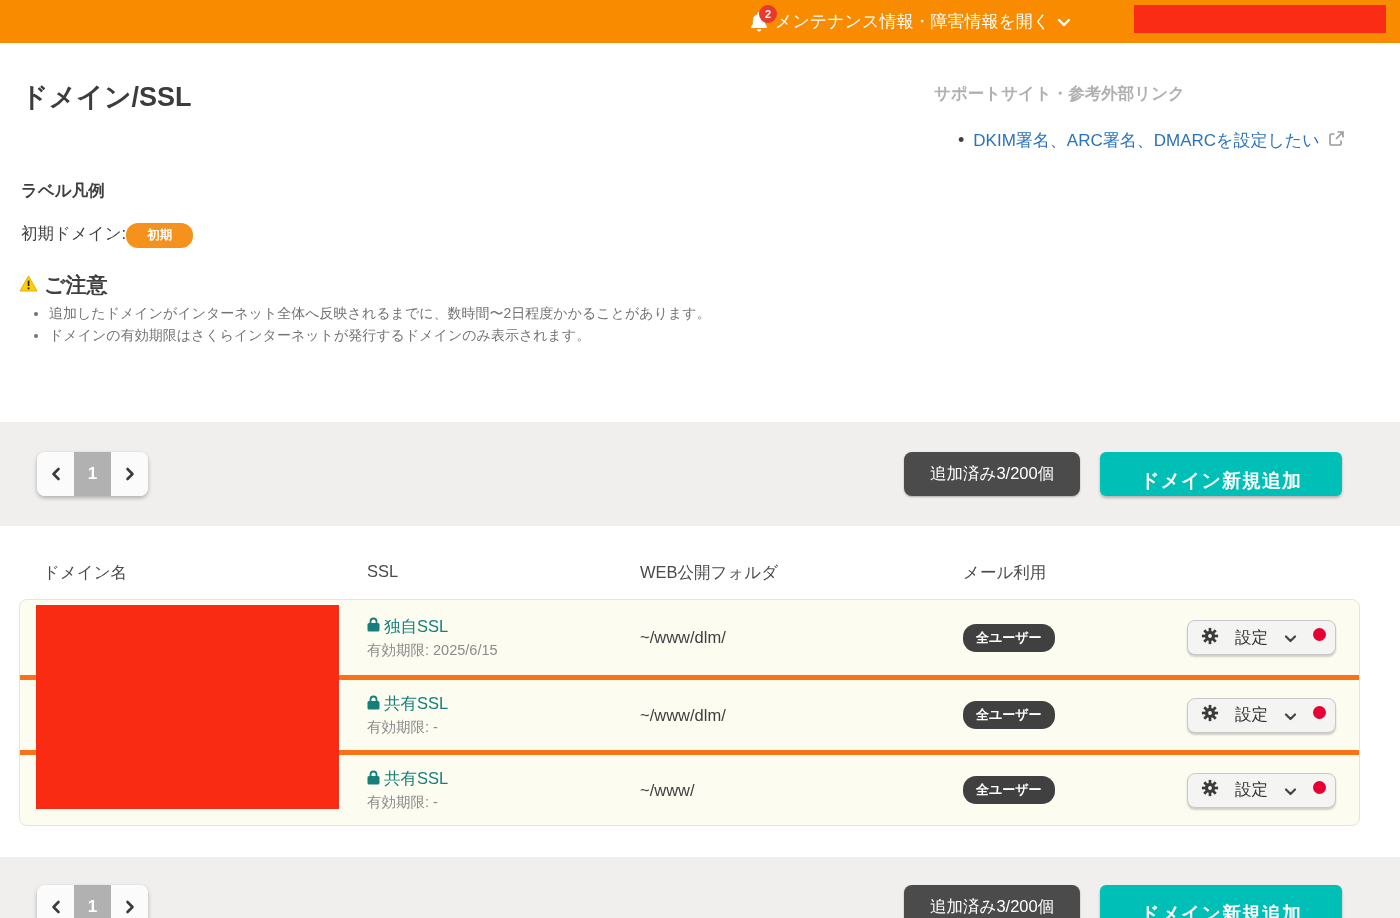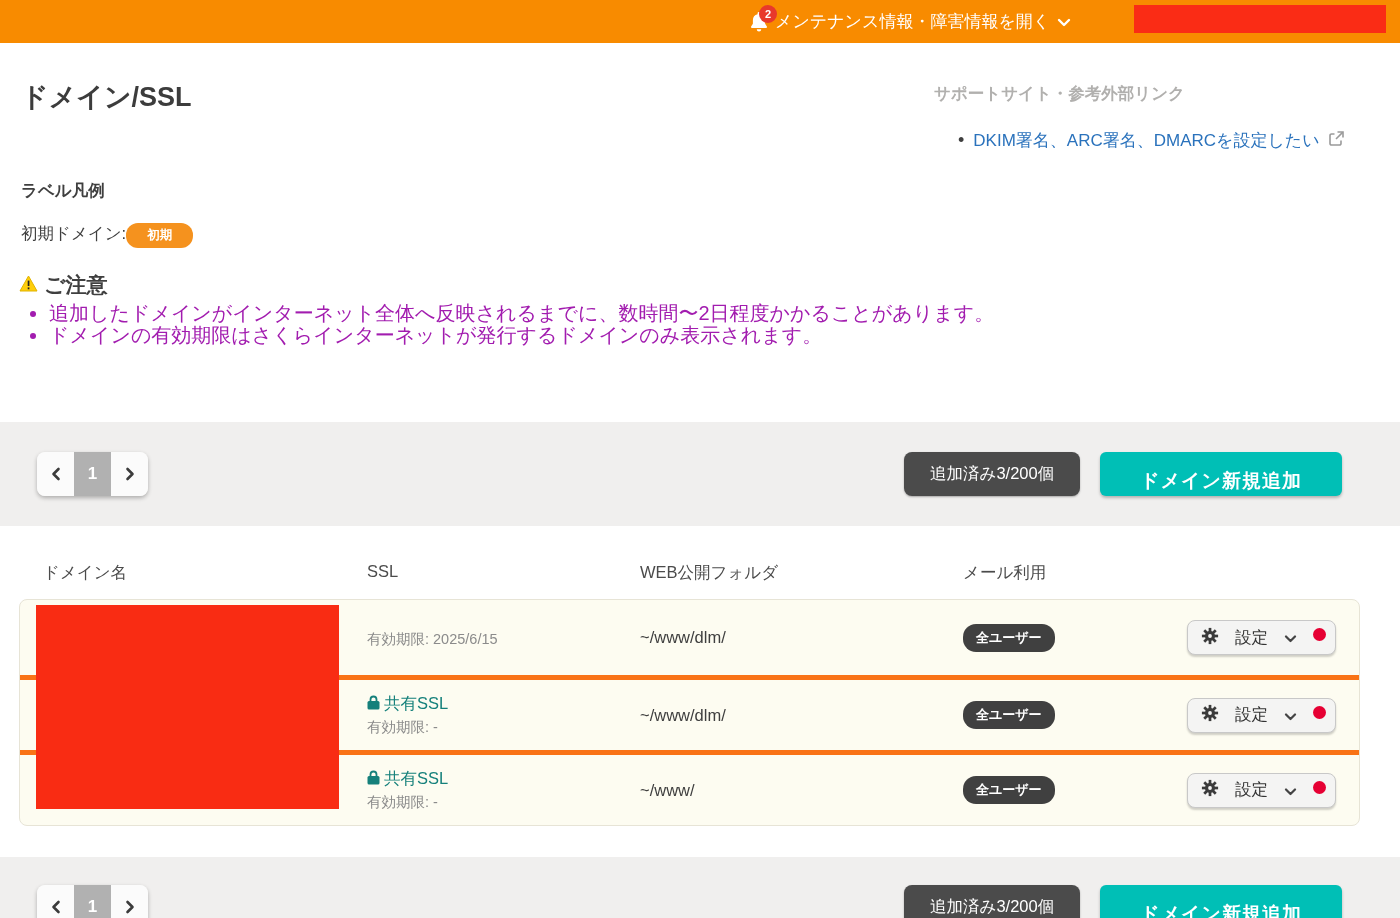--- a/index.html
+++ b/index.html
@@ -15,21 +15,21 @@
 
   
   .intro { position:relative; height:379px; background:#fff; }
   .page-title { position:absolute; left:21px; top:36px; font-size:27px; font-weight:bold; color:#3c3c3c; }
   .page-desc { position:absolute; left:21px; top:101px; font-size:16.5px; }
   .legend-head { position:absolute; left:21px; top:137px; font-size:16.5px; font-weight:bold; }
   .legend-row { position:absolute; left:21px; top:180px; display:flex; align-items:flex-start; gap:0; font-size:16.5px; }
   .pill-orange { background:#f5921e; color:#fff; font-size:12.5px; font-weight:bold; padding:4px 21px; border-radius:12px; }
   .notice-head { position:absolute; left:19px; top:228px; display:flex; align-items:center; gap:6px; font-size:21px; font-weight:bold; }
   .notice-list { position:absolute; left:21px; top:260px; list-style:disc; padding-left:28px; }
-  .notice-list li { font-size:20px; line-height:21.5px; color:#a21caf; }
+  .notice-list li { font-size:14px; line-height:21.5px; color:#737373; }
 
   .support { position:absolute; left:934px; top:40px; }
   .support-head { color:#b1b0ae; font-weight:bold; font-size:16.5px; }
   .support-link-row { margin-top:24px; margin-left:24px; display:flex; align-items:center; gap:9px; }
   .support-bullet { font-size:18px; color:#3f3f3f; }
   .support-link { color:#2a72bc; font-size:17px; text-decoration:none; cursor:pointer; }
 
   
   .bar { background:#f0efee; display:flex; align-items:center; padding:0 58px 0 37px; }
   .bar-top { height:104px; }
@@ -152,20 +152,27 @@
     <div class="th th-web">WEB公開フォルダ</div>
     <div class="th th-mail">メール利用</div>
     <div class="th"></div>
   </div>
 
   <div class="tcard">
 
     <div class="trow">
       <div></div>
       <div class="cell-ssl">
+        <div class="ssl-line">
+          <span><svg width="13" height="15" viewBox="0 0 13 15">
+                <rect x="0.5" y="6" width="12" height="8.5" rx="1.5" fill="#15807b"></rect>
+                <path d="M3.5 6.2V4.5a3 3 0 0 1 6 0v1.7" fill="none" stroke="#15807b" stroke-width="1.8"></path>
+              </svg></span>
+          <a class="ssl-link">独自SSL</a>
+        </div>
         <div class="ssl-expiry">有効期限: 2025/6/15</div>
       </div>
       <div class="cell-web">~/www/dlm/</div>
       <div class="cell-mail">
         <span class="pill-gray">全ユーザー</span>
       </div>
       <div class="cell-actions">
         <button class="btn-settings">
           <span><svg width="18" height="18" viewBox="0 0 20 20">
                 <g stroke="#3b3b3b" stroke-width="3">

